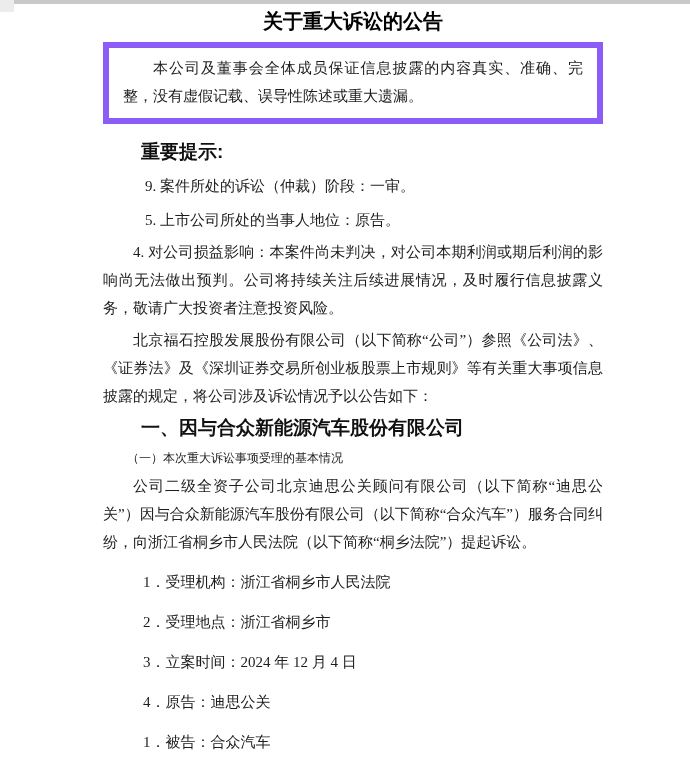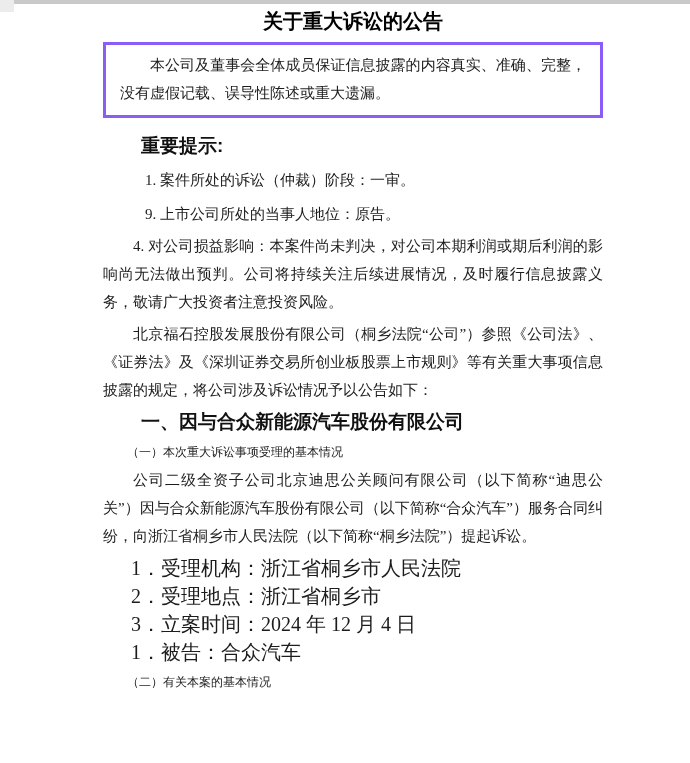--- a/index.html
+++ b/index.html
@@ -37,21 +37,21 @@
   .doc-title {
     font-family: "Liberation Sans", "DejaVu Sans", sans-serif;
     font-weight: bold;
     font-size: 20px;
     line-height: 26px;
     text-align: center;
     color: #000000;
     margin: 0 0 8px 0;
   }
   .disclaimer-box {
-    border: 3px solid #8b5cf6;
+    border: 6px solid #8b5cf6;
     padding: 6px 14px 8px 14px;
     margin: 0 0 14px 0;
   }
   .disclaimer-box p {
     margin: 0;
     font-size: 15px;
     line-height: 28px;
     text-indent: 2em;
     text-align: justify;
   }
@@ -80,23 +80,23 @@
     text-align: justify;
     margin: 0 0 4px 0;
   }
   p.sub-heading {
     font-size: 12px;
     line-height: 28px;
     text-indent: 2em;
     margin: 2px 0 0 0;
   }
   p.case-item {
-    font-size: 20px;
+    font-size: 15px;
     line-height: 28px;
-    margin: 0;
+    margin: 12px;
     padding-left: 28px;
   }
   .section-heading { margin: 2px 0 2px 0; }
 </style>
 </head>
 <body>
 
 <div class="page">
   <div class="scan-strip-top"></div>
   <div class="scan-corner"></div>
@@ -104,33 +104,34 @@
   <div class="content">
 
     <h1 class="doc-title">关于重大诉讼的公告</h1>
 
     <div class="disclaimer-box">
       <p>本公司及董事会全体成员保证信息披露的内容真实、准确、完整，没有虚假记载、误导性陈述或重大遗漏。</p>
     </div>
 
     <p class="bold-heading notice-heading">重要提示:</p>
 
-    <p class="notice-item n1">1. 案件所处的诉讼（仲裁）阶段：一审。</p>
-    <p class="notice-item n2">9. 上市公司所处的当事人地位：原告。</p>
+    <p class="notice-item n1">9. 案件所处的诉讼（仲裁）阶段：一审。</p>
+    <p class="notice-item n2">5. 上市公司所处的当事人地位：原告。</p>
     <p class="para">4. 对公司损益影响：本案件尚未判决，对公司本期利润或期后利润的影响尚无法做出预判。公司将持续关注后续进展情况，及时履行信息披露义务，敬请广大投资者注意投资风险。</p>
 
-    <p class="para">北京福石控股发展股份有限公司（桐乡法院“公司”）参照《公司法》、《证券法》及《深圳证券交易所创业板股票上市规则》等有关重大事项信息披露的规定，将公司涉及诉讼情况予以公告如下：</p>
+    <p class="para">北京福石控股发展股份有限公司（以下简称“公司”）参照《公司法》、《证券法》及《深圳证券交易所创业板股票上市规则》等有关重大事项信息披露的规定，将公司涉及诉讼情况予以公告如下：</p>
 
     <p class="bold-heading section-heading">一、因与合众新能源汽车股份有限公司</p>
 
     <p class="sub-heading">（一）本次重大诉讼事项受理的基本情况</p>
 
     <p class="para">公司二级全资子公司北京迪思公关顾问有限公司（以下简称“迪思公关”）因与合众新能源汽车股份有限公司（以下简称“合众汽车”）服务合同纠纷，向浙江省桐乡市人民法院（以下简称“桐乡法院”）提起诉讼。</p>
 
     <p class="case-item">1．受理机构：浙江省桐乡市人民法院</p>
     <p class="case-item">2．受理地点：浙江省桐乡市</p>
     <p class="case-item">3．立案时间：2024 年 12 月 4 日</p>
+    <p class="case-item">4．原告：迪思公关</p>
     <p class="case-item">1．被告：合众汽车</p>
 
     <p class="sub-heading">（二）有关本案的基本情况</p>
 
   </div>
 </div>
 
 </body></html>

